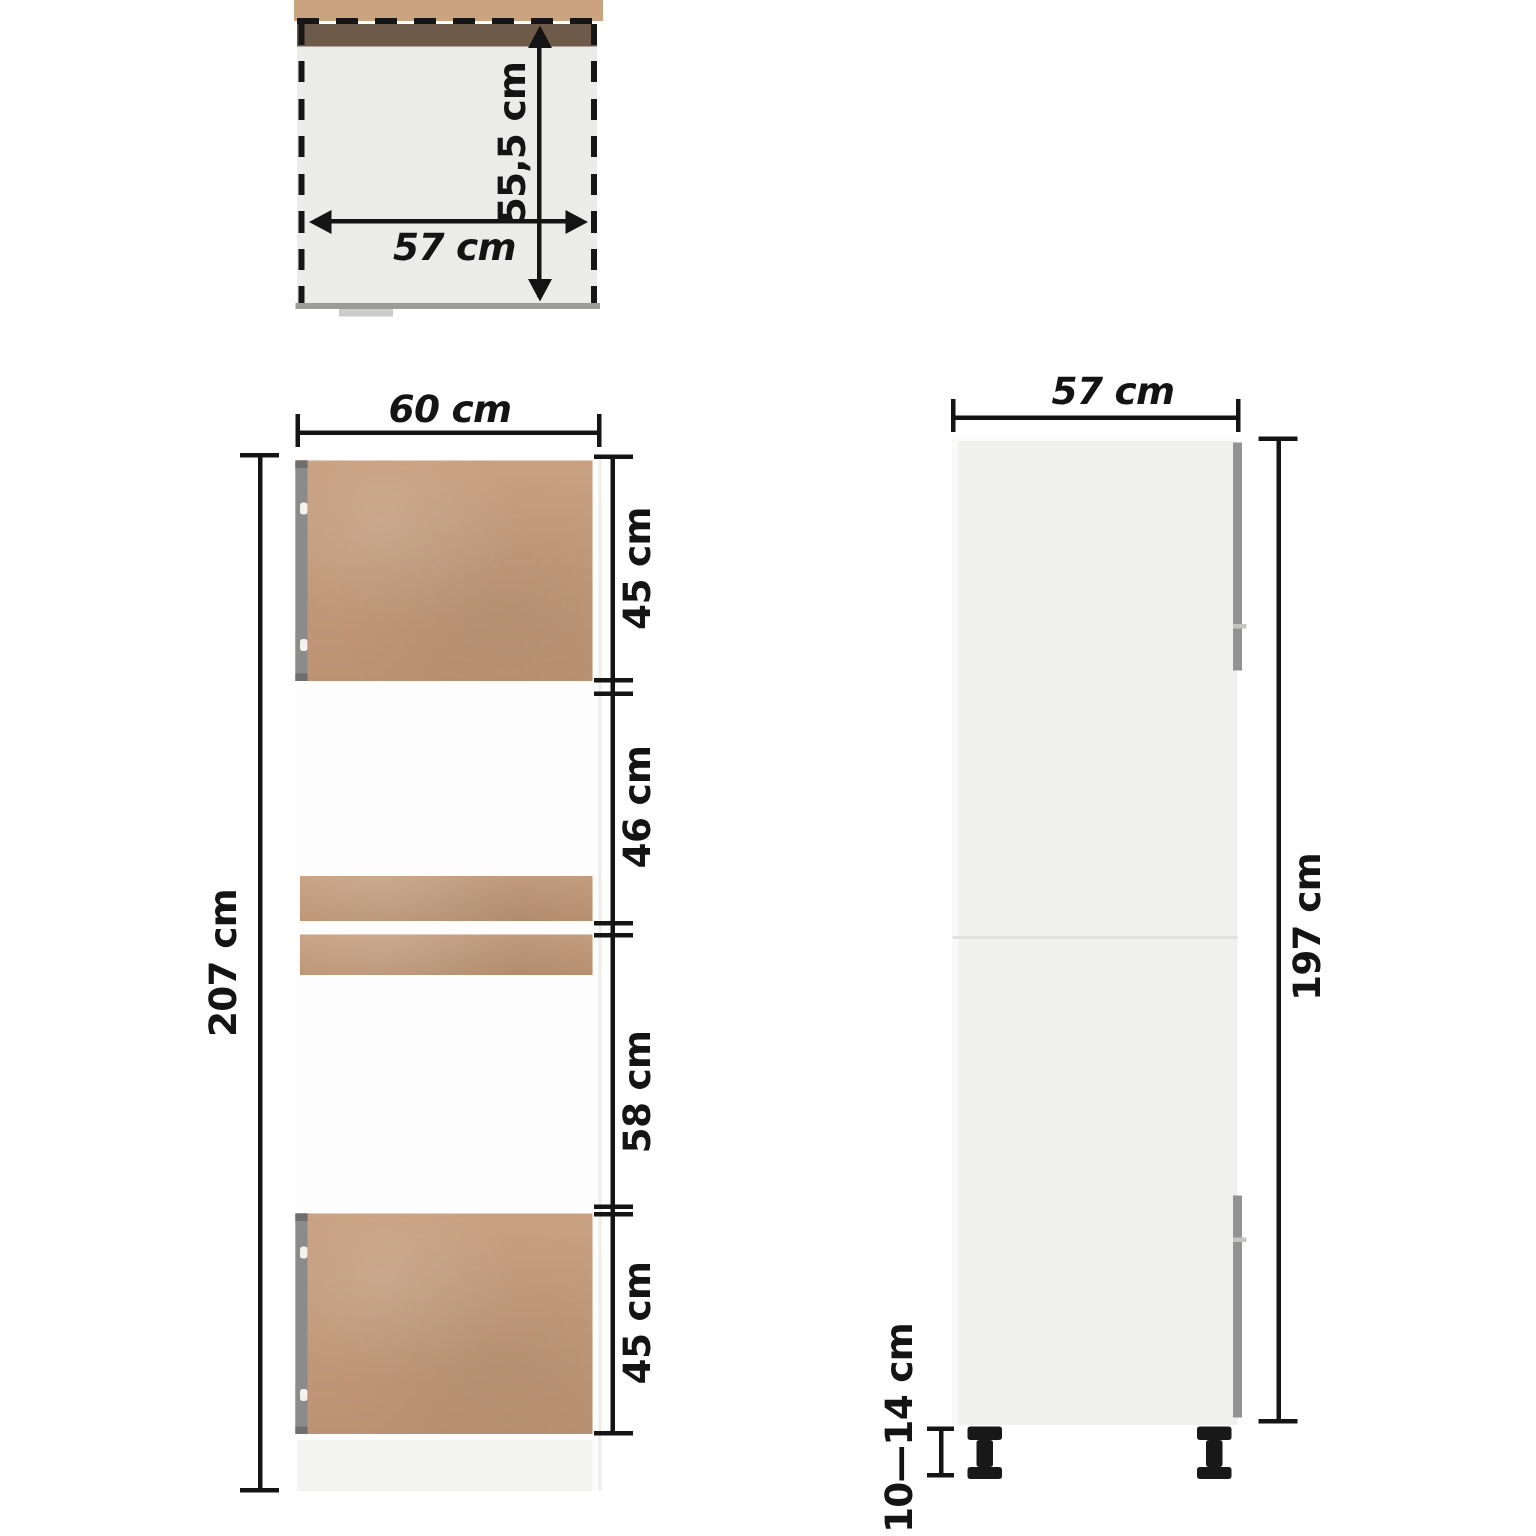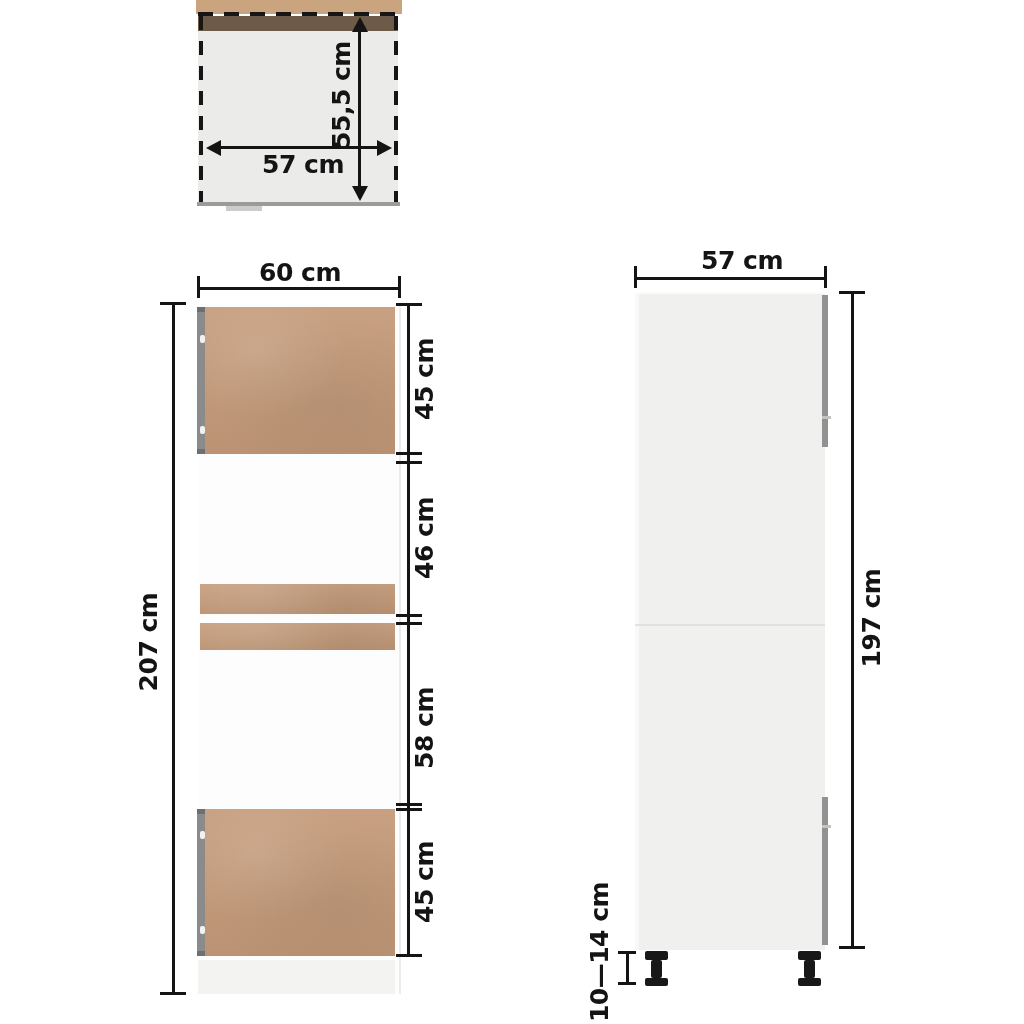--- a/index.html
+++ b/index.html
@@ -7,21 +7,21 @@
     position:relative;width:1024px;height:1024px;background:#ffffff;overflow:hidden;
     font-family:"DejaVu Sans","Liberation Sans",sans-serif;
     font-weight:bold;color:#141414;
   }
   .abs{position:absolute;}
   
   .dim-label{
     position:absolute;font-size:25px;letter-spacing:-0.5px;color:#141414;
     text-align:center;white-space:nowrap;
   }
-  .hlabel{width:160px;height:30px;line-height:30px;}
+  .hlabel{width:160px;height:30px;line-height:30px;font-style:italic;}
   .vlabel{width:160px;height:30px;line-height:30px;transform:rotate(-90deg);}
   
   .vline{position:absolute;width:3px;background:#141414;}
   .hline{position:absolute;height:3px;background:#141414;}
   .vtick{position:absolute;width:3px;height:22px;background:#141414;}
   .htick{position:absolute;width:26px;height:3px;background:#141414;}
   .htick-sm{position:absolute;width:18px;height:3px;background:#141414;}
   
   .vdash{position:absolute;width:4px;background:repeating-linear-gradient(to bottom,#161616 0 14px,transparent 14px 25px);}
   .hdash{position:absolute;height:4px;background:repeating-linear-gradient(to right,#161616 0 15px,transparent 15px 26px);}

